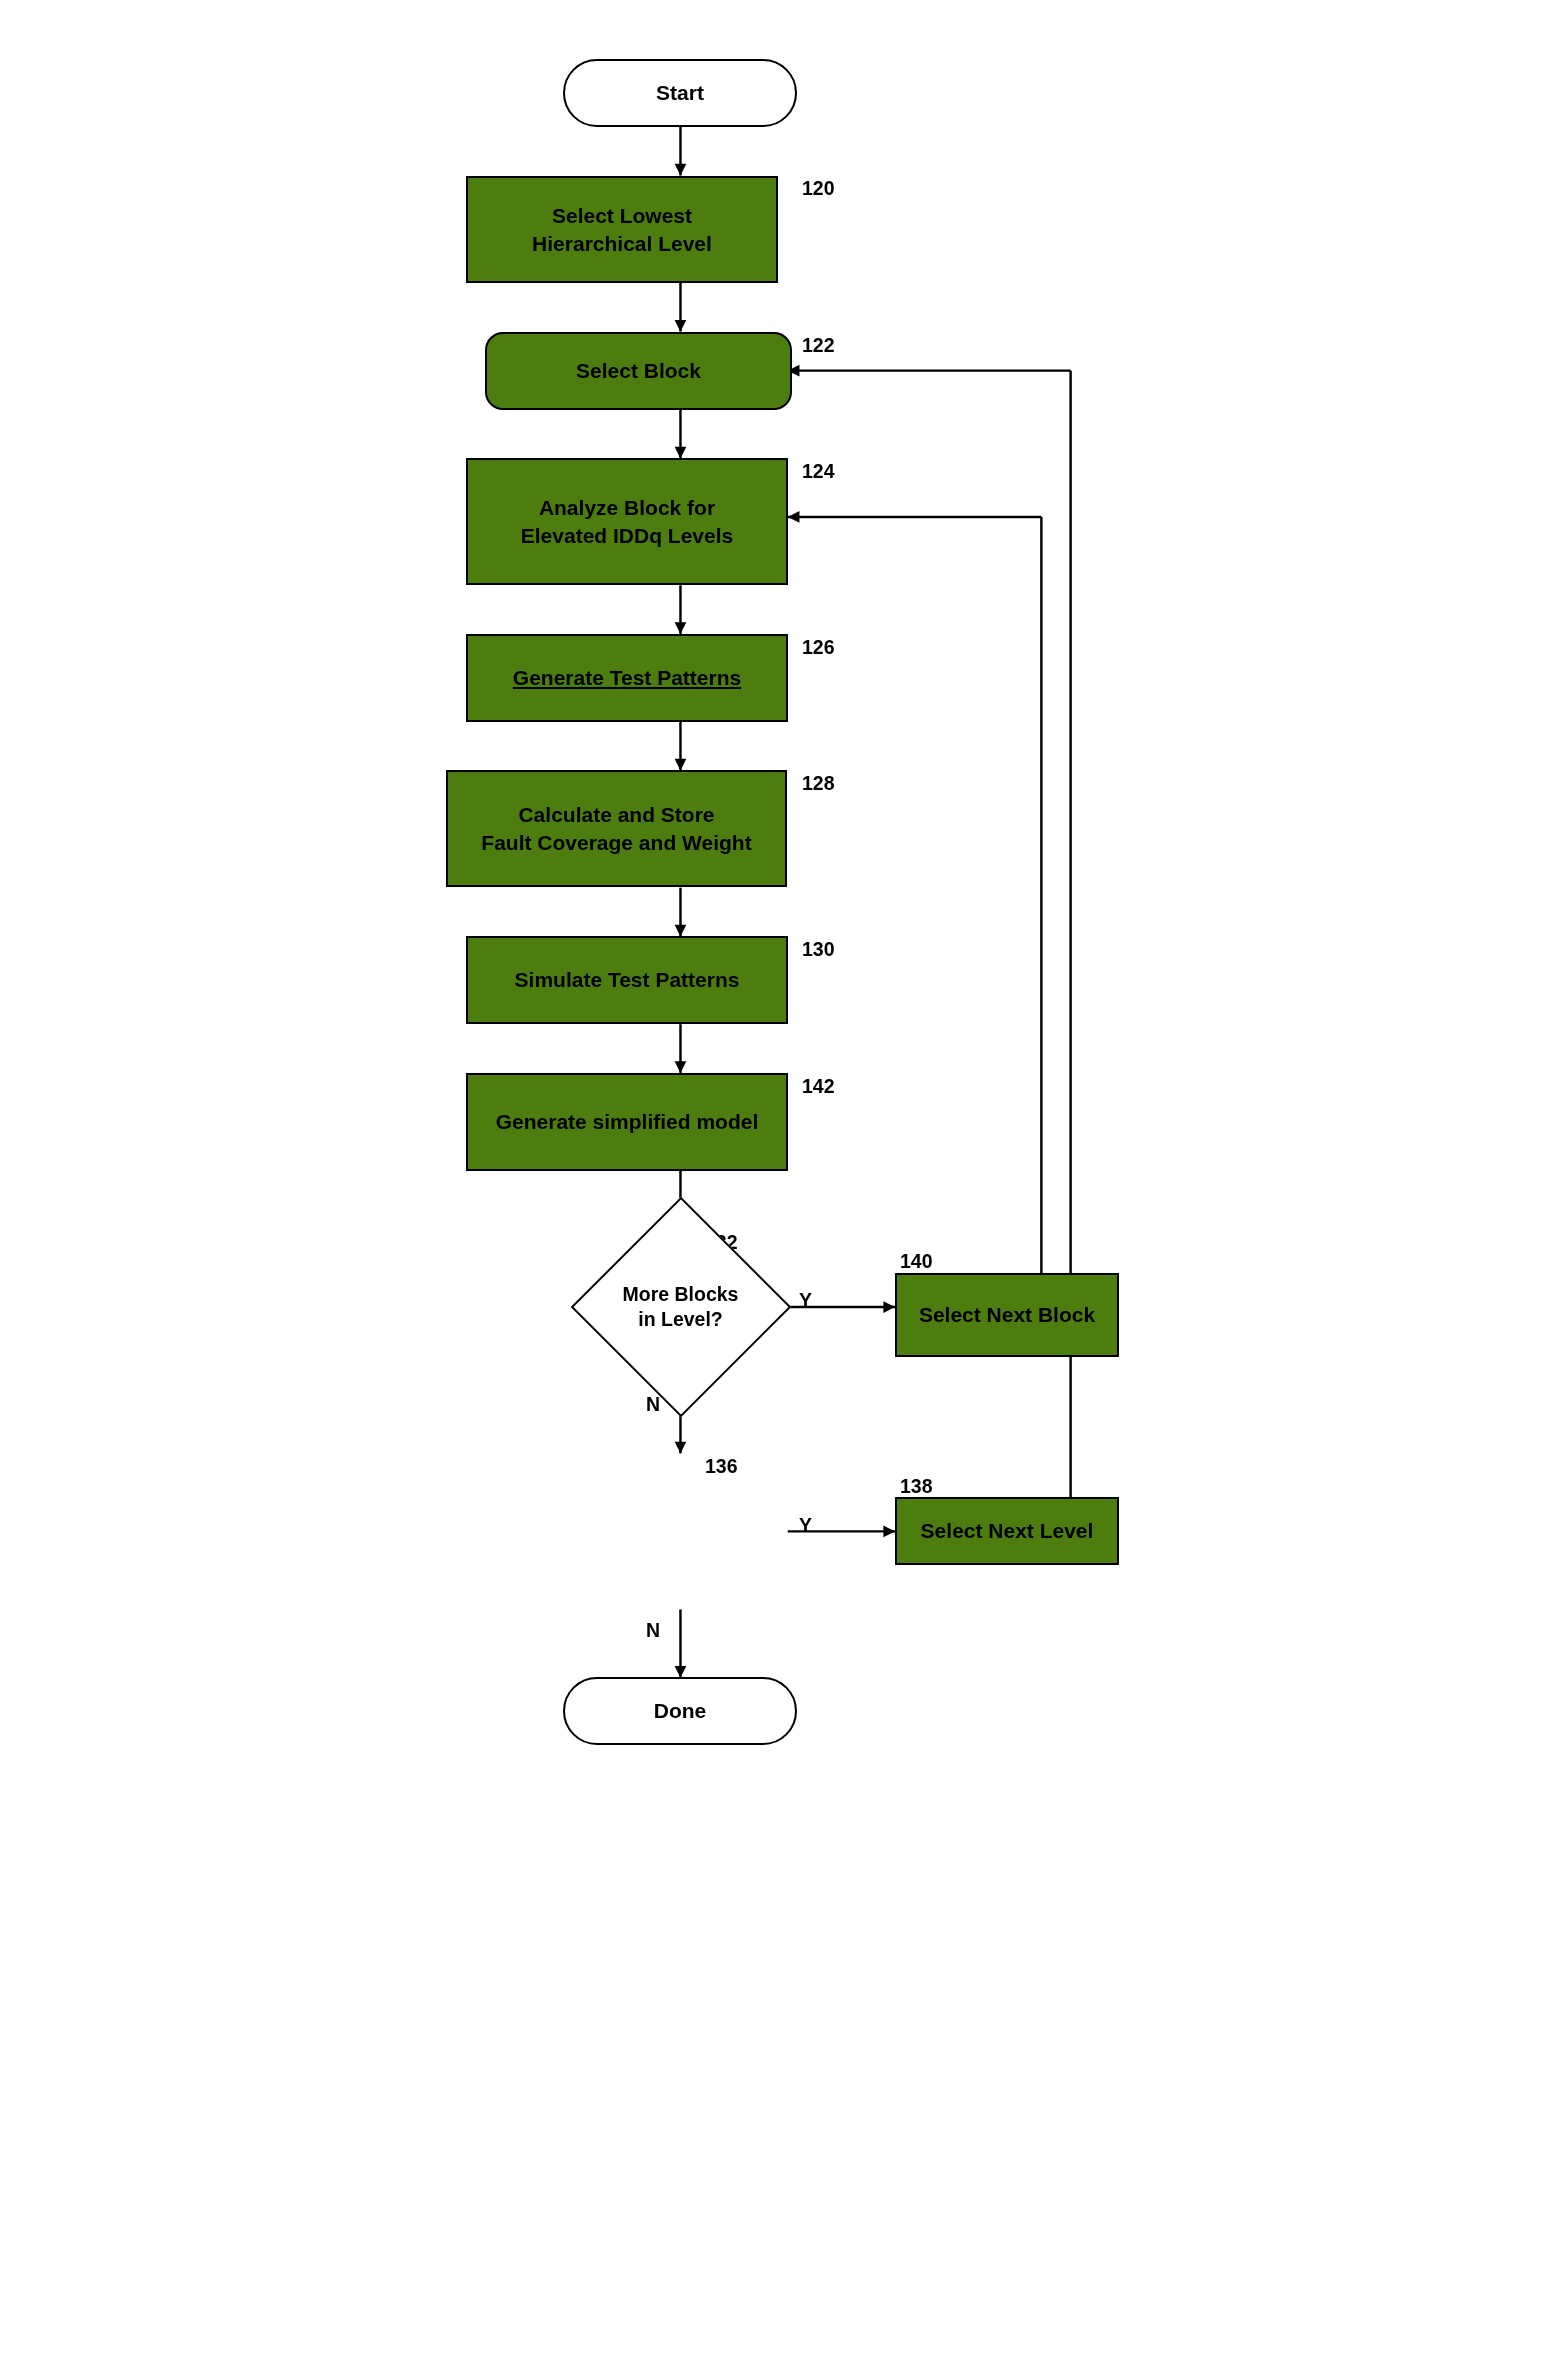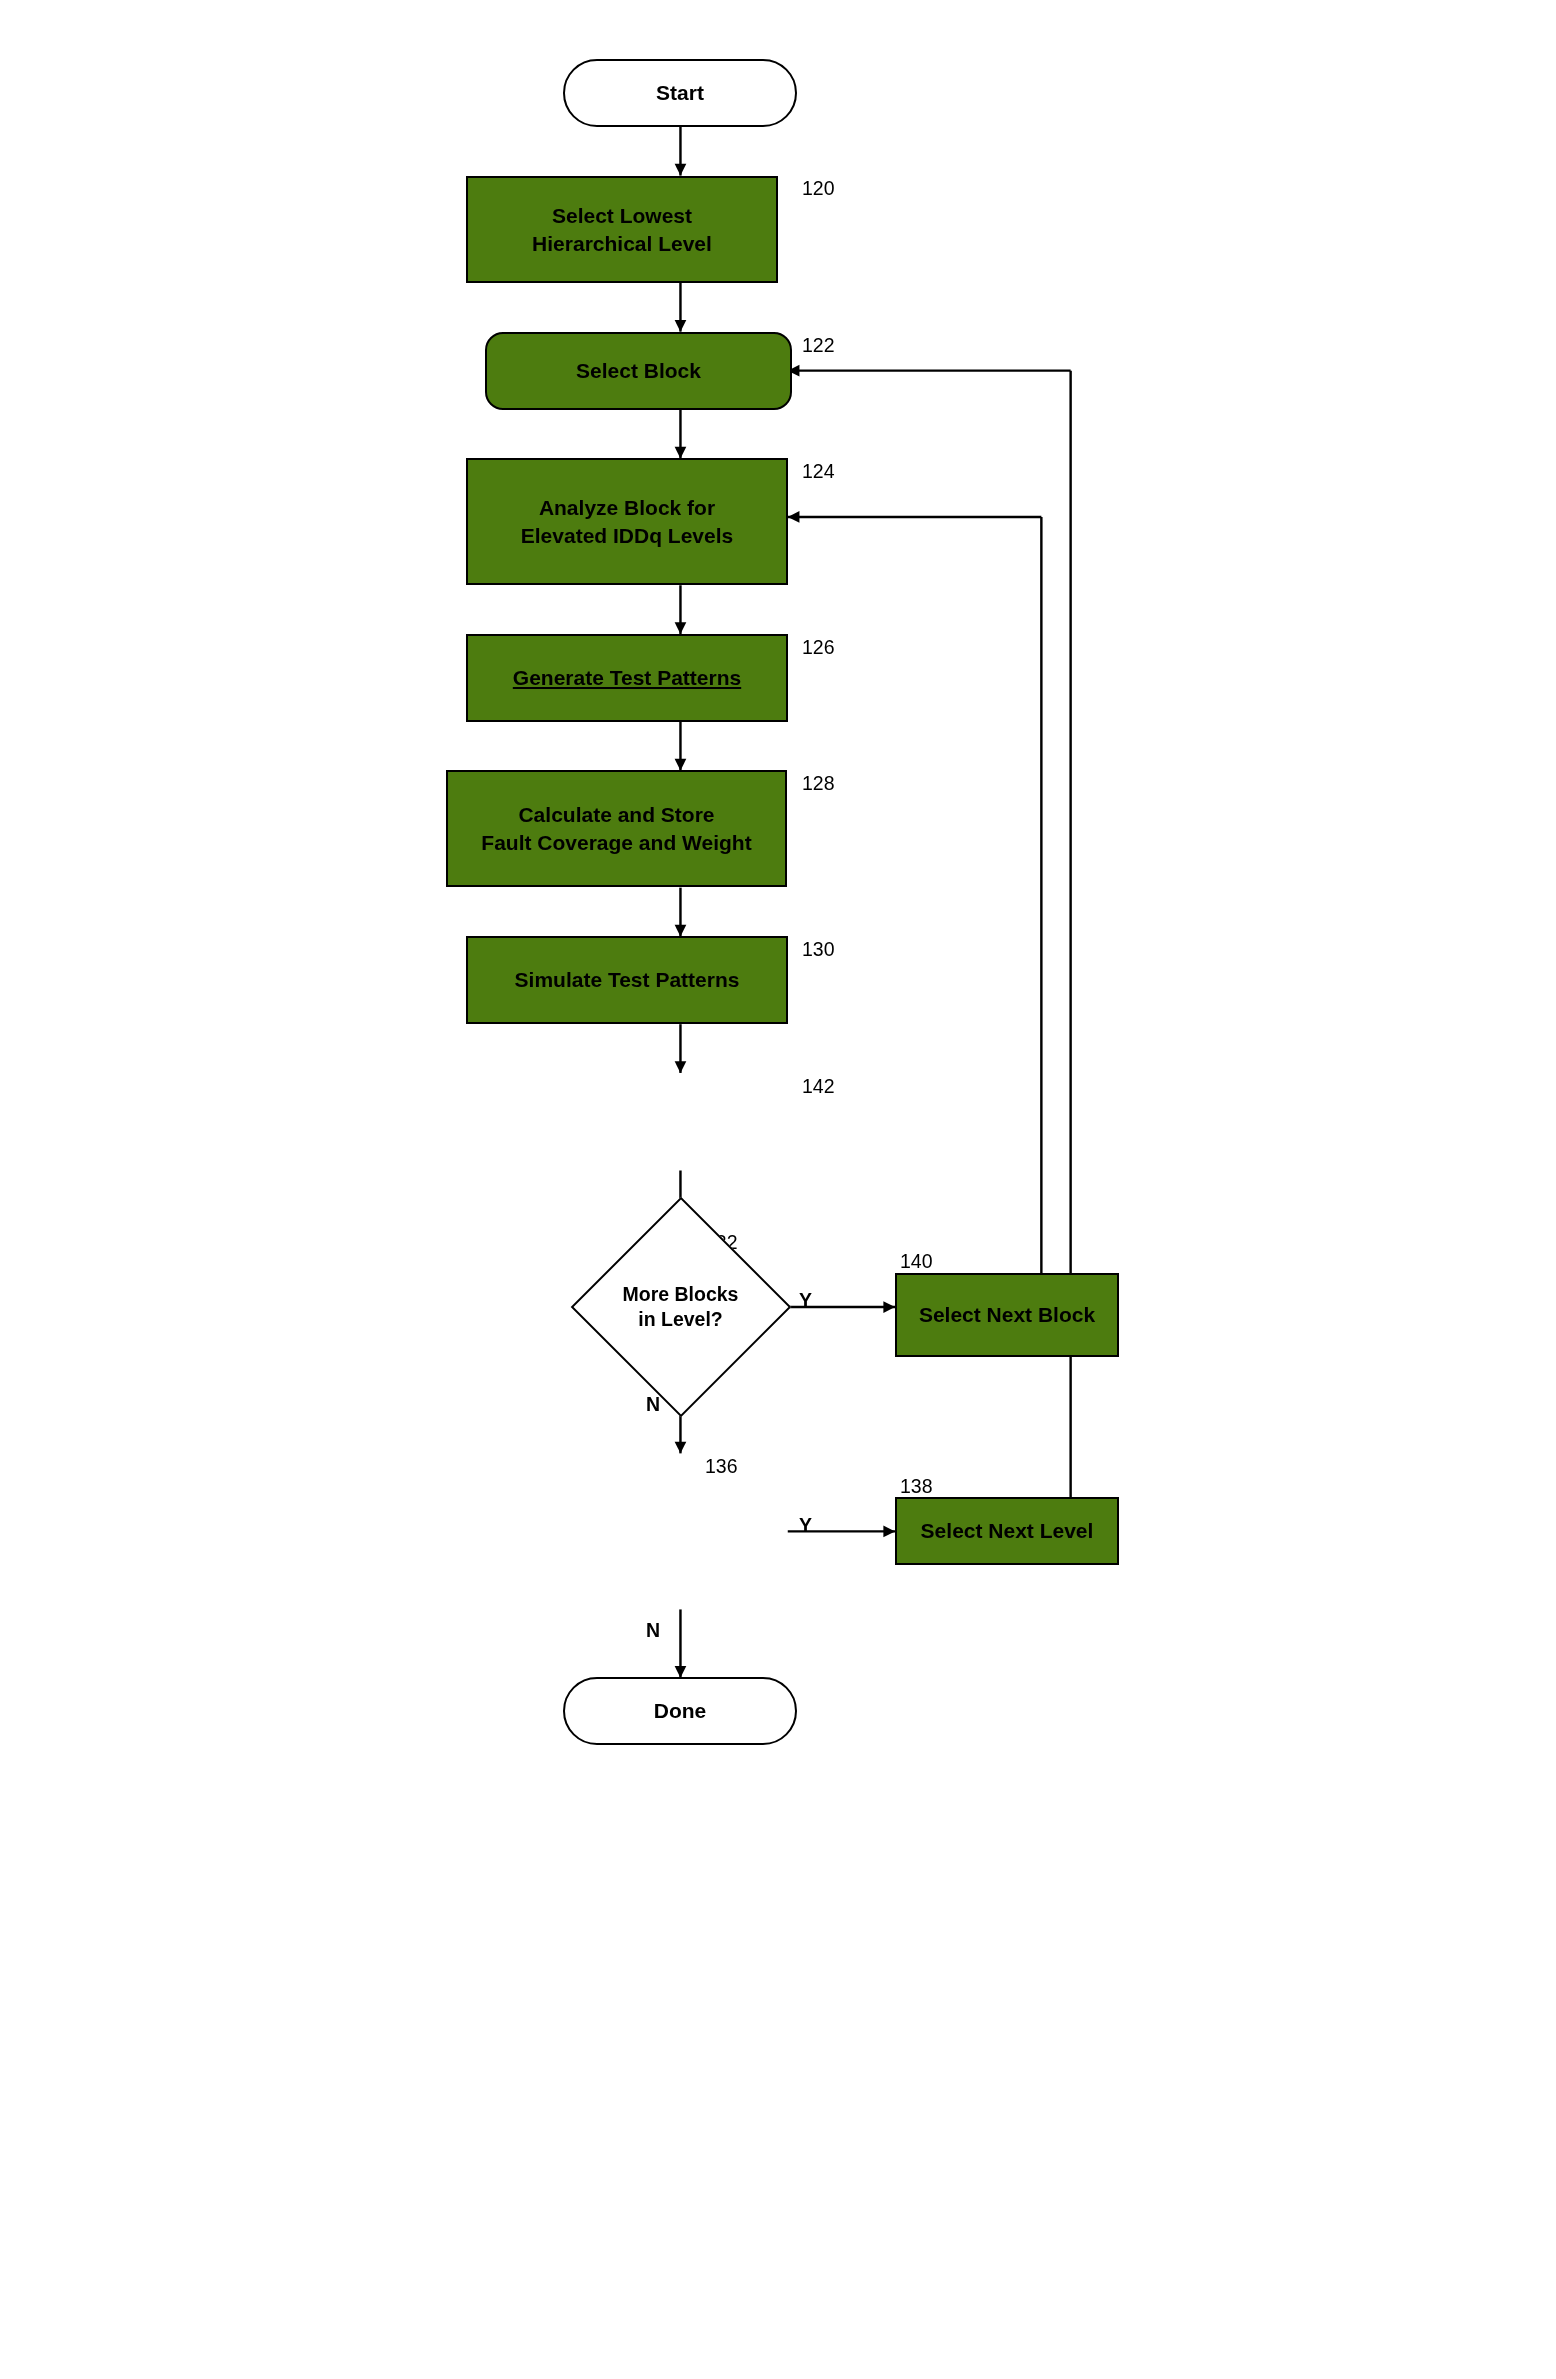--- a/index.html
+++ b/index.html
@@ -63,21 +63,21 @@
       position: absolute;
       top: 0;
       left: 0;
       width: 100%;
       height: 100%;
       pointer-events: none;
     }
     .label-tag {
       position: absolute;
       font-size: 19.5px;
-      font-weight: normal;
+      font-weight: bold;
     }
     .arrow-label {
       position: absolute;
       font-size: 19.5px;
       font-weight: bold;
     }
   </style>
 </head>
 <body>
 
@@ -169,20 +169,23 @@
   </div>
 
   <div class="label-tag" style="left:463px; top:899px;">130</div>
 
   <div class="node rect" style="left:127px; top:897px; width:322px; height:88px;">
     <span>Simulate Test Patterns</span>
   </div>
 
   <div class="label-tag" style="left:463px; top:1036px;">142</div>
 
+  <div class="node rect" style="left:127px; top:1034px; width:322px; height:98px;">
+    <span>Generate simplified model</span>
+  </div>
 
   <div class="label-tag" style="left:366px; top:1192px;">132</div>
 
   <div class="diamond-wrapper" style="position:absolute; left:234px; top:1190px; width:215px; height:156px;">
     <div class="diamond"></div>
     <div class="diamond-text" style="white-space:pre-line; width:127px;">More Blocks in Level?</div>
   </div>
 
   <div class="arrow-label" style="left:460px; top:1250px;">Y</div>
 

